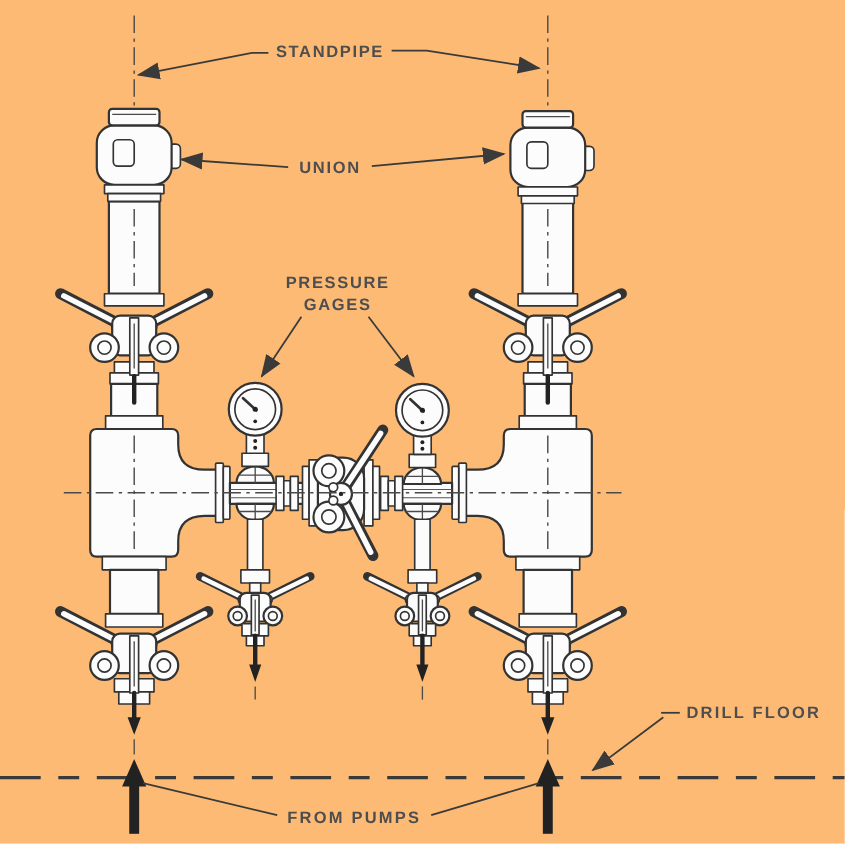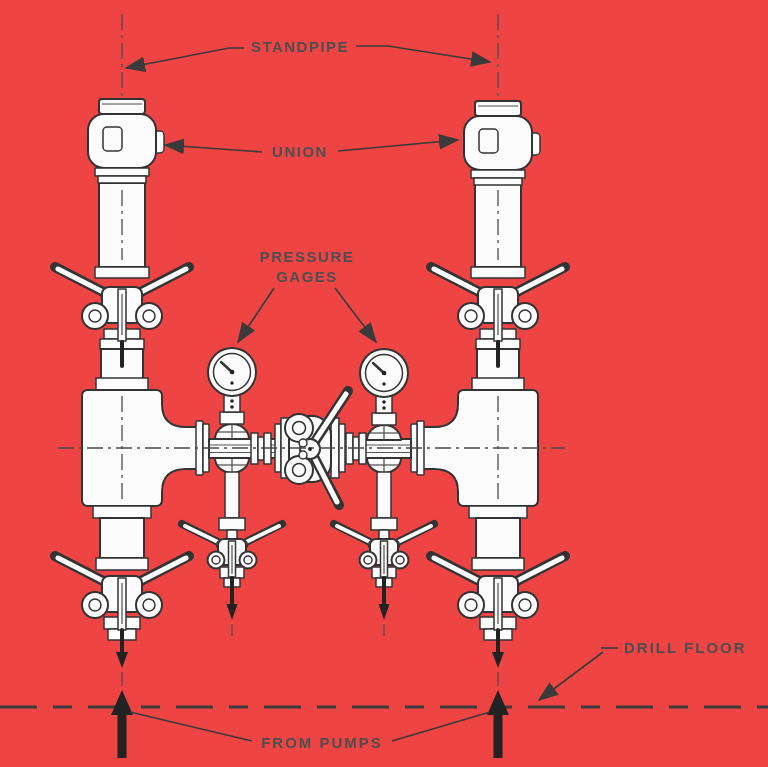--- a/index.html
+++ b/index.html
@@ -1,16 +1,16 @@
 <!DOCTYPE html>
 <html><head>
 <meta charset="utf-8">
 <style>
   html,body{margin:0;padding:0;background:#fcfcfc;}
-  .stage{width:768px;height:767px;position:relative;background:#ef4444;overflow:hidden;}
+  .stage{width:768px;height:767px;position:relative;background:#fdba74;overflow:hidden;}
   svg{display:block;}
   .fl{fill:#fcfcfc;stroke:#333;stroke-width:2;stroke-linejoin:round;}
   .flt{fill:#fcfcfc;stroke:#333;stroke-width:1.5;stroke-linejoin:round;}
   .thin{stroke:#4a4a4a;stroke-width:1.2;fill:none;}
   .bore{stroke:#555;stroke-width:1;fill:none;}
   .dark{fill:#222;stroke:none;}
   .darkln{stroke:#222;stroke-width:4;stroke-linecap:round;fill:none;}
   .cl{stroke:#4a4a4a;stroke-width:1.3;fill:none;stroke-dasharray:16 5 3 5;}
   .hOut{stroke:#333;stroke-width:10;stroke-linecap:round;fill:none;}
   .hIn{stroke:#fcfcfc;stroke-width:5;stroke-linecap:round;fill:none;}

